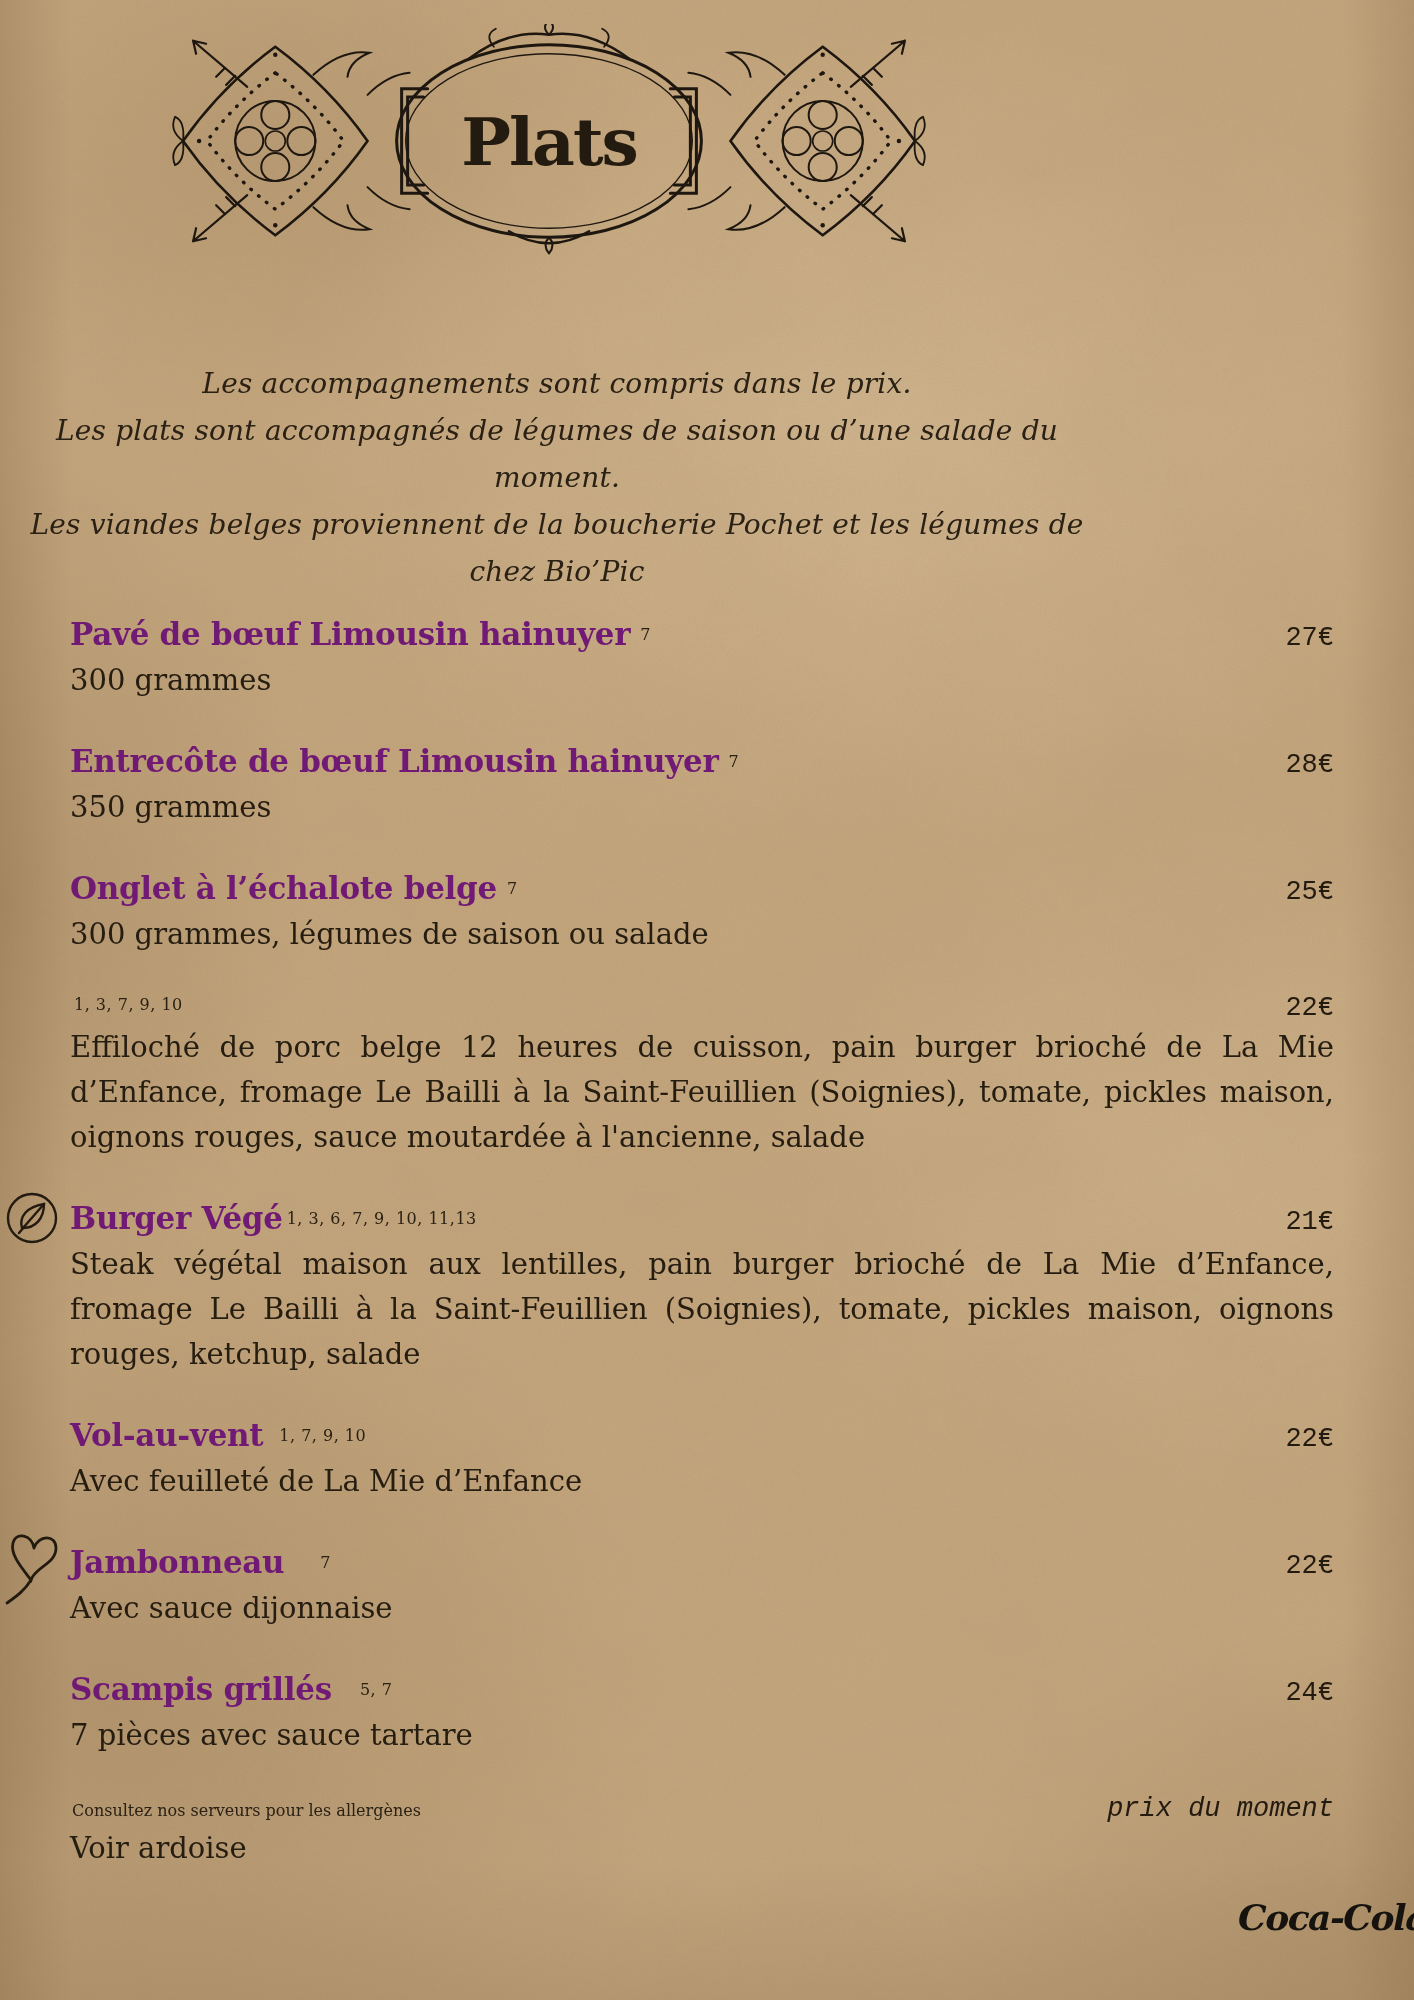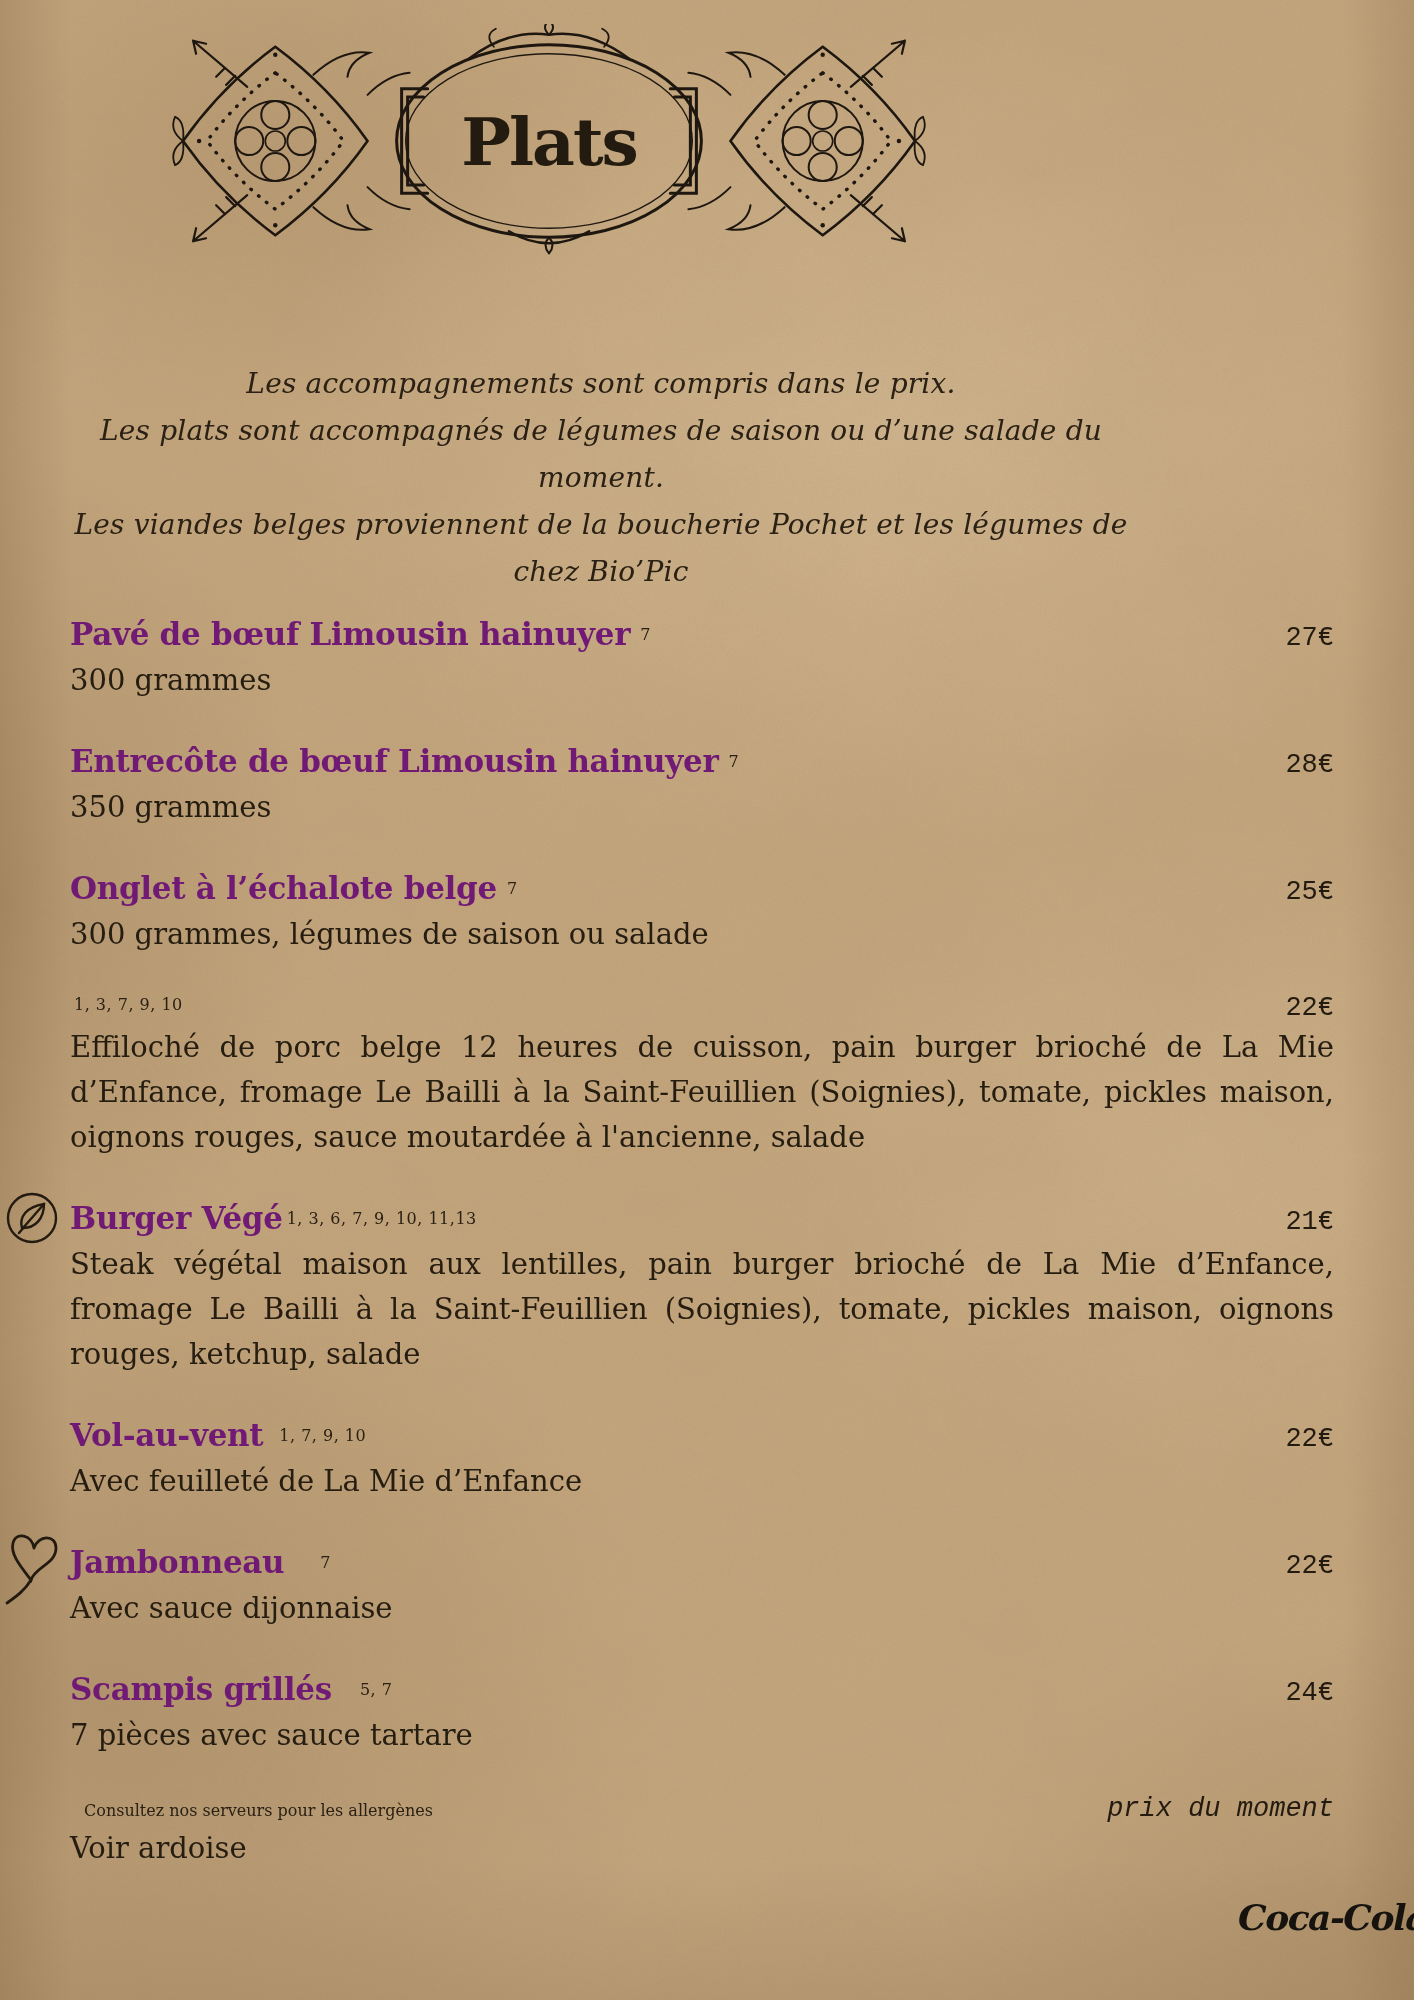--- a/index.html
+++ b/index.html
@@ -20,36 +20,36 @@
       radial-gradient(520px 380px at 18% 8%, rgba(110,80,45,.14), transparent 70%),
       radial-gradient(420px 600px at 0% 45%, rgba(95,68,38,.18), transparent 75%),
       linear-gradient(90deg, rgba(105,75,40,.22), rgba(105,75,40,0) 5%, rgba(105,75,40,0) 95%, rgba(105,75,40,.20)),
       linear-gradient(0deg, rgba(105,75,40,.16), rgba(105,75,40,0) 7%);
   }
   .texture { position: absolute; inset: 0; z-index: 1; pointer-events: none; }
   .content { position: absolute; inset: 0; z-index: 2; }
 
   .ornament { position: absolute; left: 163px; top: 24px; width: 772px; height: 234px; }
 
-  .intro { position: absolute; left: 0; top: 360px; width: 1114px; text-align: center; padding-left: 44px; }
+  .intro { position: absolute; left: 0; top: 360px; width: 1114px; text-align: center; }
   .intro-line {
     font-style: italic; font-size: 28px; line-height: 47px;
     color: #2a2013; letter-spacing: .2px;
   }
 
   .menu { position: absolute; left: 70px; top: 612px; width: 1264px; }
   .menu-item { position: relative; margin-bottom: 36px; }
   .head { display: flex; align-items: baseline; }
   .dish-name { font-weight: bold; font-size: 31px; line-height: 44px; letter-spacing: -.3px; color: #701a75; white-space: nowrap; }
   .allergens { font-size: 16px; margin-left: 10px; position: relative; top: -5px; letter-spacing: .5px; color: #2a2013; white-space: nowrap; }
   .menu-item:nth-child(4) .allergens, .menu-item:nth-child(5) .allergens { margin-left: 4px; }
   .menu-item:nth-child(6) .allergens { margin-left: 16px; }
   .menu-item:nth-child(7) .allergens { margin-left: 36px; }
   .menu-item:nth-child(8) .allergens { margin-left: 28px; }
-  .note { font-size: 16px; margin-left: 14px; color: #2a2013; white-space: nowrap; }
+  .note { font-size: 16px; margin-left: 2px; color: #2a2013; white-space: nowrap; }
   .price { margin-left: auto; font-size: 27px; color: #241b10; white-space: nowrap; font-family: Liberation Mono, monospace; }
   .price.italic { font-style: italic; }
   .desc { font-size: 29px; line-height: 45px; color: #261d11; margin-top: 2px; }
   .desc.justified { text-align: justify; }
   .dish-icon { position: absolute; }
   .dish-icon.leaf { left: -66px; top: -6px; }
   .dish-icon.heart { left: -66px; top: -16px; }
 
   .brand {
     position: absolute; left: 1238px; top: 1896px; z-index: 2;

